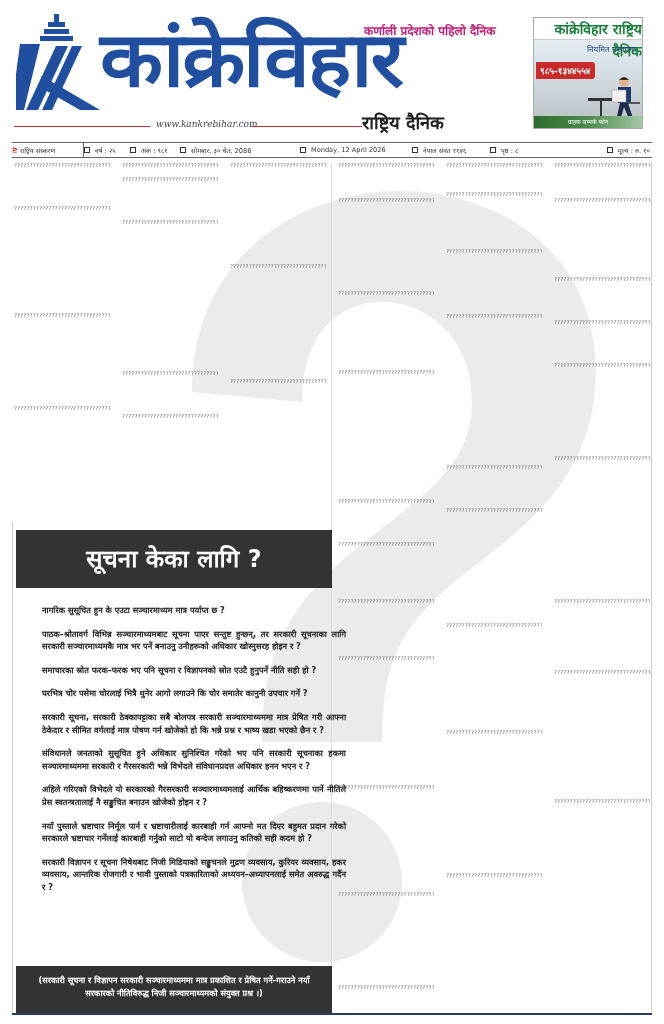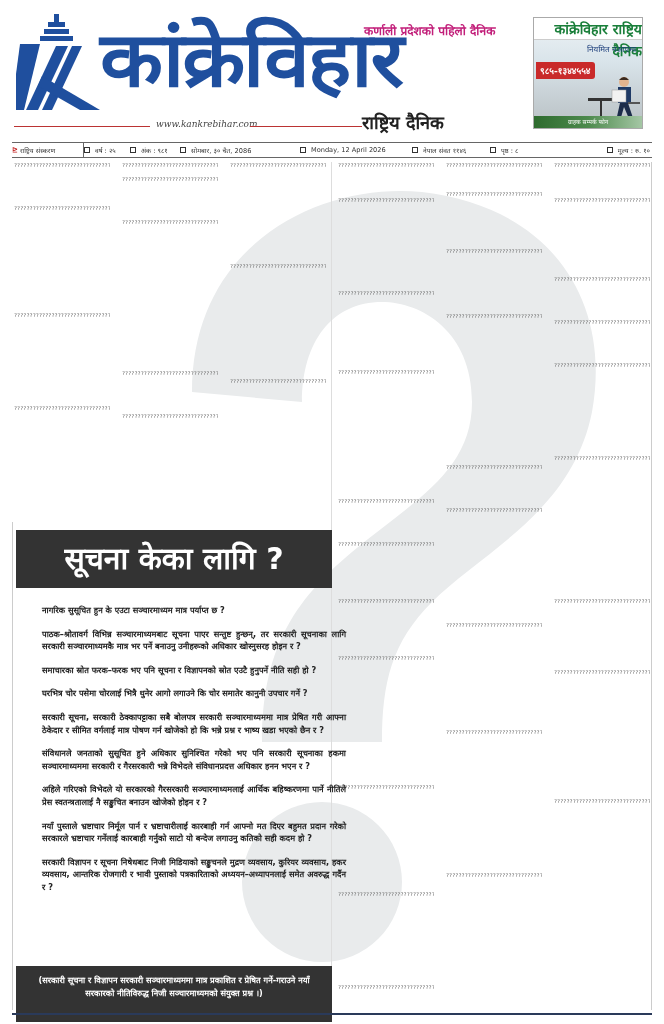--- a/index.html
+++ b/index.html
@@ -61,26 +61,26 @@
   .qpara { font-family: "DejaVu Sans Mono", monospace; font-size: 5.2px; line-height: 7.2px;
            color: #666; word-break: break-all; margin-bottom: 7px; }
 
   .col-divider { position: absolute; left: 319px; top: 0; width: 1px; height: 848px; background: #ddd; }
   .right-border { position: absolute; left: 639px; top: 0; width: 1px; height: 848px; background: #ccc; }
 
   
   .feature { position: absolute; left: 0; top: 360px; width: 320px; height: 488px;
              border-left: 1px solid #ccc; }
   .feature-title { position: absolute; left: 3px; top: 8px; width: 316px; height: 58px;
-                   background: #333; color: #fff; font-weight: bold; font-size: 30px;
+                   background: #333; color: #fff; font-weight: bold; font-size: 24px;
                    text-align: center; line-height: 58px; }
   .questions { position: absolute; left: 8px; top: 82px; width: 304px; margin-left: 21px; }
   .question { font-size: 8.2px; line-height: 12.6px; color: #222; font-weight: bold;
               text-align: justify; margin-bottom: 11px; }
-  .feature-foot { position: absolute; left: 3px; top: 444px; width: 316px; height: 56px;
+  .feature-foot { position: absolute; left: 3px; top: 444px; width: 316px; height: 48px;
                   background: #333; color: #fff; font-size: 8.2px; font-weight: bold;
                   text-align: center; padding: 8px 10px; line-height: 13px; }
 
   .footer-line { position: absolute; left: 12px; top: 1013px; width: 640px; height: 2px; background: #2a3a5a; }
 </style>
 </head>
 <body>
 
 <header class="masthead">
   <svg class="logo-mark" viewBox="0 0 84 96">

